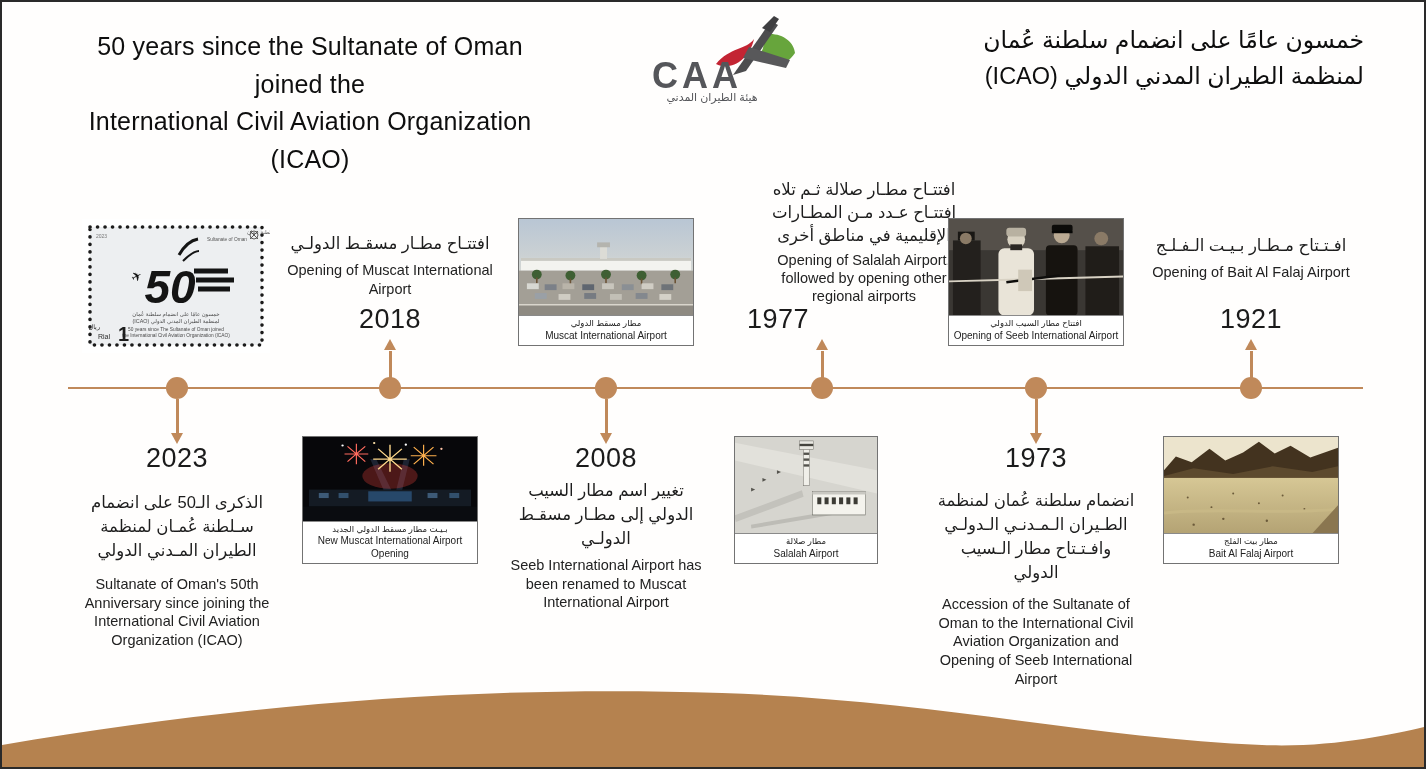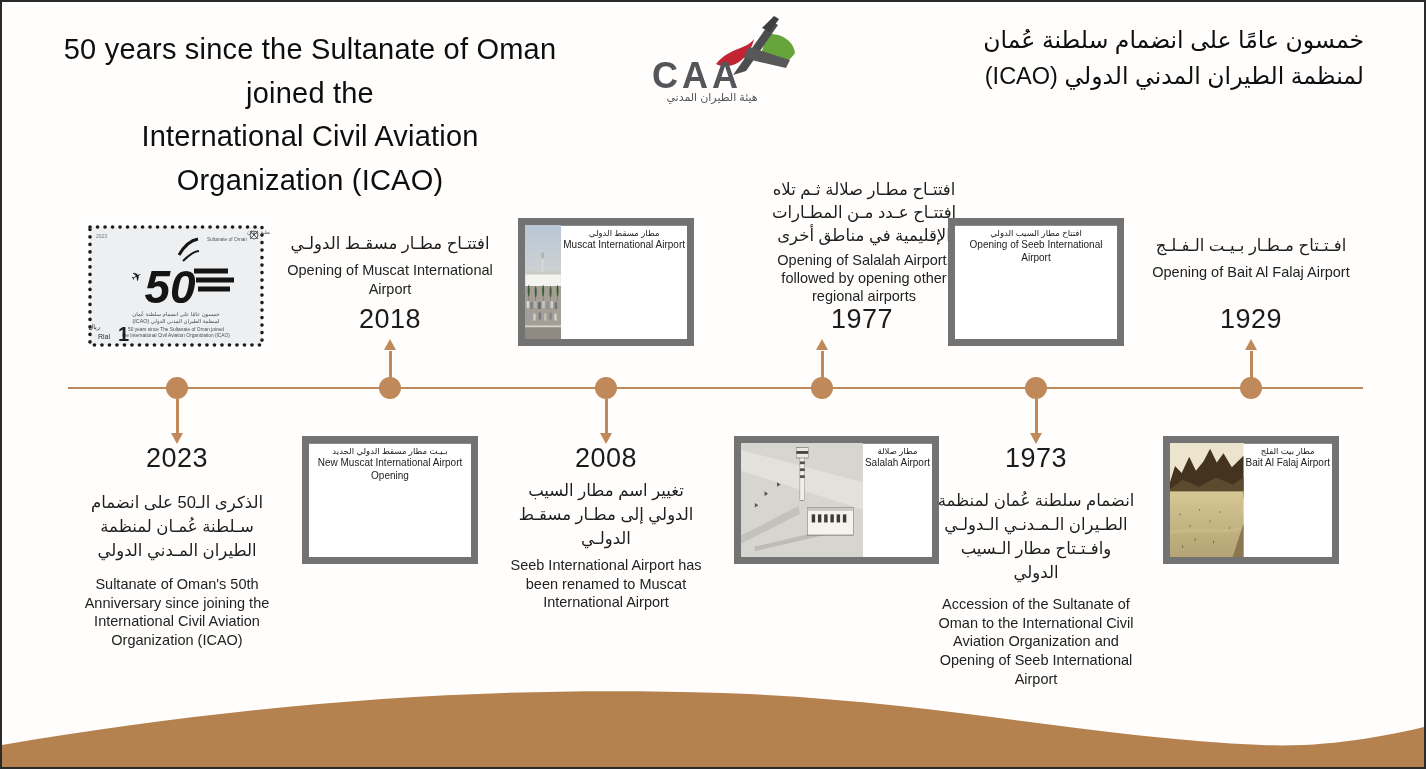--- a/index.html
+++ b/index.html
@@ -3,43 +3,43 @@
 <meta charset="utf-8">
 <style>
   html,body{margin:0;padding:0;background:#e9e9e9;}
   .canvas{
     position:relative;width:1426px;height:769px;margin:0 auto;
     background:#fffefd;border:2px solid #2a2a2a;box-sizing:border-box;
     font-family:"Liberation Sans","DejaVu Sans",sans-serif;color:#141414;overflow:hidden;
   }
   
   .title-en{position:absolute;left:58px;top:26px;width:500px;text-align:center;
-    font-size:29px;line-height:1.5;color:#0e0e0e;letter-spacing:.2px;}
+    font-size:25px;line-height:1.5;color:#0e0e0e;letter-spacing:.2px;}
   .title-ar{position:absolute;right:60px;top:20px;width:520px;text-align:right;direction:rtl;
     font-size:23.5px;line-height:1.55;color:#0e0e0e;}
   .logo-wrap{position:absolute;left:648px;top:6px;width:152px;height:96px;}
   
   .tline{position:absolute;left:66px;top:385px;width:1295px;height:2px;background:#c0895a;}
   .dot{position:absolute;top:375px;width:22px;height:22px;border-radius:50%;background:#c0895a;margin-left:-11px;}
   .stem{position:absolute;width:3px;background:#c0895a;margin-left:-1.5px;}
   .stem-down{top:397px;height:34px;}
   .stem-up{top:349px;height:29px;}
   .arr{position:absolute;width:0;height:0;border-left:6.5px solid transparent;border-right:6.5px solid transparent;margin-left:-6.5px;}
   .arr-down{top:431px;border-top:11px solid #c0895a;}
   .arr-up{top:337px;border-bottom:11px solid #c0895a;}
   .year{position:absolute;width:220px;margin-left:-110px;text-align:center;
     font-size:27px;font-weight:400;color:#1b1b1b;letter-spacing:.5px;}
   .y-above{top:302px;}
   .y-below{top:441px;}
   .evt{position:absolute;text-align:center;}
   .evt .ar{direction:rtl;font-size:16.5px;line-height:1.45;color:#1d1d1d;}
   .evt .en{font-size:14.5px;line-height:1.3;margin-top:5px;color:#222;}
   
-  .photo{position:absolute;box-sizing:border-box;border:7px solid #737373;background:#fff;
-    display:flex;flex-direction:row;}
+  .photo{position:absolute;box-sizing:border-box;border:1px solid #737373;background:#fff;
+    display:flex;flex-direction:column;}
   .photo svg{display:block;width:100%;flex:1;}
   .pcap{border-top:1px solid #8a8a8a;padding:2px 2px 3px;text-align:center;}
   .pcap .car{direction:rtl;font-size:8.5px;line-height:1.3;color:#222;}
   .pcap .cen{font-size:10px;line-height:1.25;color:#222;}
   .stamp-wrap{position:absolute;left:80px;top:217px;width:188px;height:134px;}
   
   .wave{position:absolute;left:0;bottom:0;width:1426px;height:132px;}
 </style>
 </head>
 <body>
@@ -86,23 +86,23 @@
   <div class="stem stem-up" style="left:820px"></div>
   <div class="arr arr-up" style="left:820px"></div>
   <div class="stem stem-down" style="left:1034px"></div>
   <div class="arr arr-down" style="left:1034px"></div>
   <div class="stem stem-up" style="left:1249px"></div>
   <div class="arr arr-up" style="left:1249px"></div>
 
   <div class="year y-below" style="left:175px">2023</div>
   <div class="year y-above" style="left:388px">2018</div>
   <div class="year y-below" style="left:604px">2008</div>
-  <div class="year y-above" style="left:860px">1977</div>
+  <div class="year y-above" style="left:776px">1977</div>
   <div class="year y-below" style="left:1034px">1973</div>
-  <div class="year y-above" style="left:1249px">1929</div>
+  <div class="year y-above" style="left:1249px">1921</div>
 
   <div class="evt" style="left:72px;top:477px;width:206px">
     <div class="ar" style="width:196px;margin:12px auto">الذكرى الـ50 على انضمام سـلطنة عُمـان لمنظمة الطيران المـدني الدولي</div>
     <div class="en">Sultanate of Oman's 50th Anniversary since joining the International Civil Aviation Organization (ICAO)</div>
   </div>
 
   <div class="evt" style="left:497px;top:477px;width:214px">
     <div class="ar" style="width:204px;margin:0 auto">تغيير اسم مطار السيب الدولي إلى مطـار مسقـط الدولـي</div>
     <div class="en">Seeb International Airport has been renamed to Muscat International Airport</div>
   </div>
@@ -227,21 +227,21 @@
       </g>
       <rect x="0" y="88" width="176" height="11" fill="#8e8a82"></rect>
       <path d="M0,88 H176" stroke="#d9d5cc" stroke-width="1.4"></path>
     </svg>
     <div class="pcap">
       <div class="car">مطار مسقط الدولي</div>
       <div class="cen">Muscat International Airport</div>
     </div>
   </div>
 
-  <div class="photo" style="left:732px;top:434px;width:205px;height:128px">
+  <div class="photo" style="left:732px;top:434px;width:144px;height:128px">
     <svg viewBox="0 0 176 99" preserveAspectRatio="none">
       <rect width="176" height="99" fill="#d6d5cf"></rect>
       <polygon points="0,6 176,34 176,58 0,24" fill="#e2e1db"></polygon>
       <path d="M0,84 L84,58" stroke="#c3c2bc" stroke-width="7" fill="none"></path>
       <path d="M20,92 L120,78" stroke="#bdbcb6" stroke-width="4" fill="none"></path>
       <g fill="#55544e">
         <path d="M34,42 l5,2 -5,2 z"></path>
           <path d="M52,34 l5,2 -5,2 z"></path>
           <path d="M20,52 l5,2 -5,2 z"></path>
       </g>

